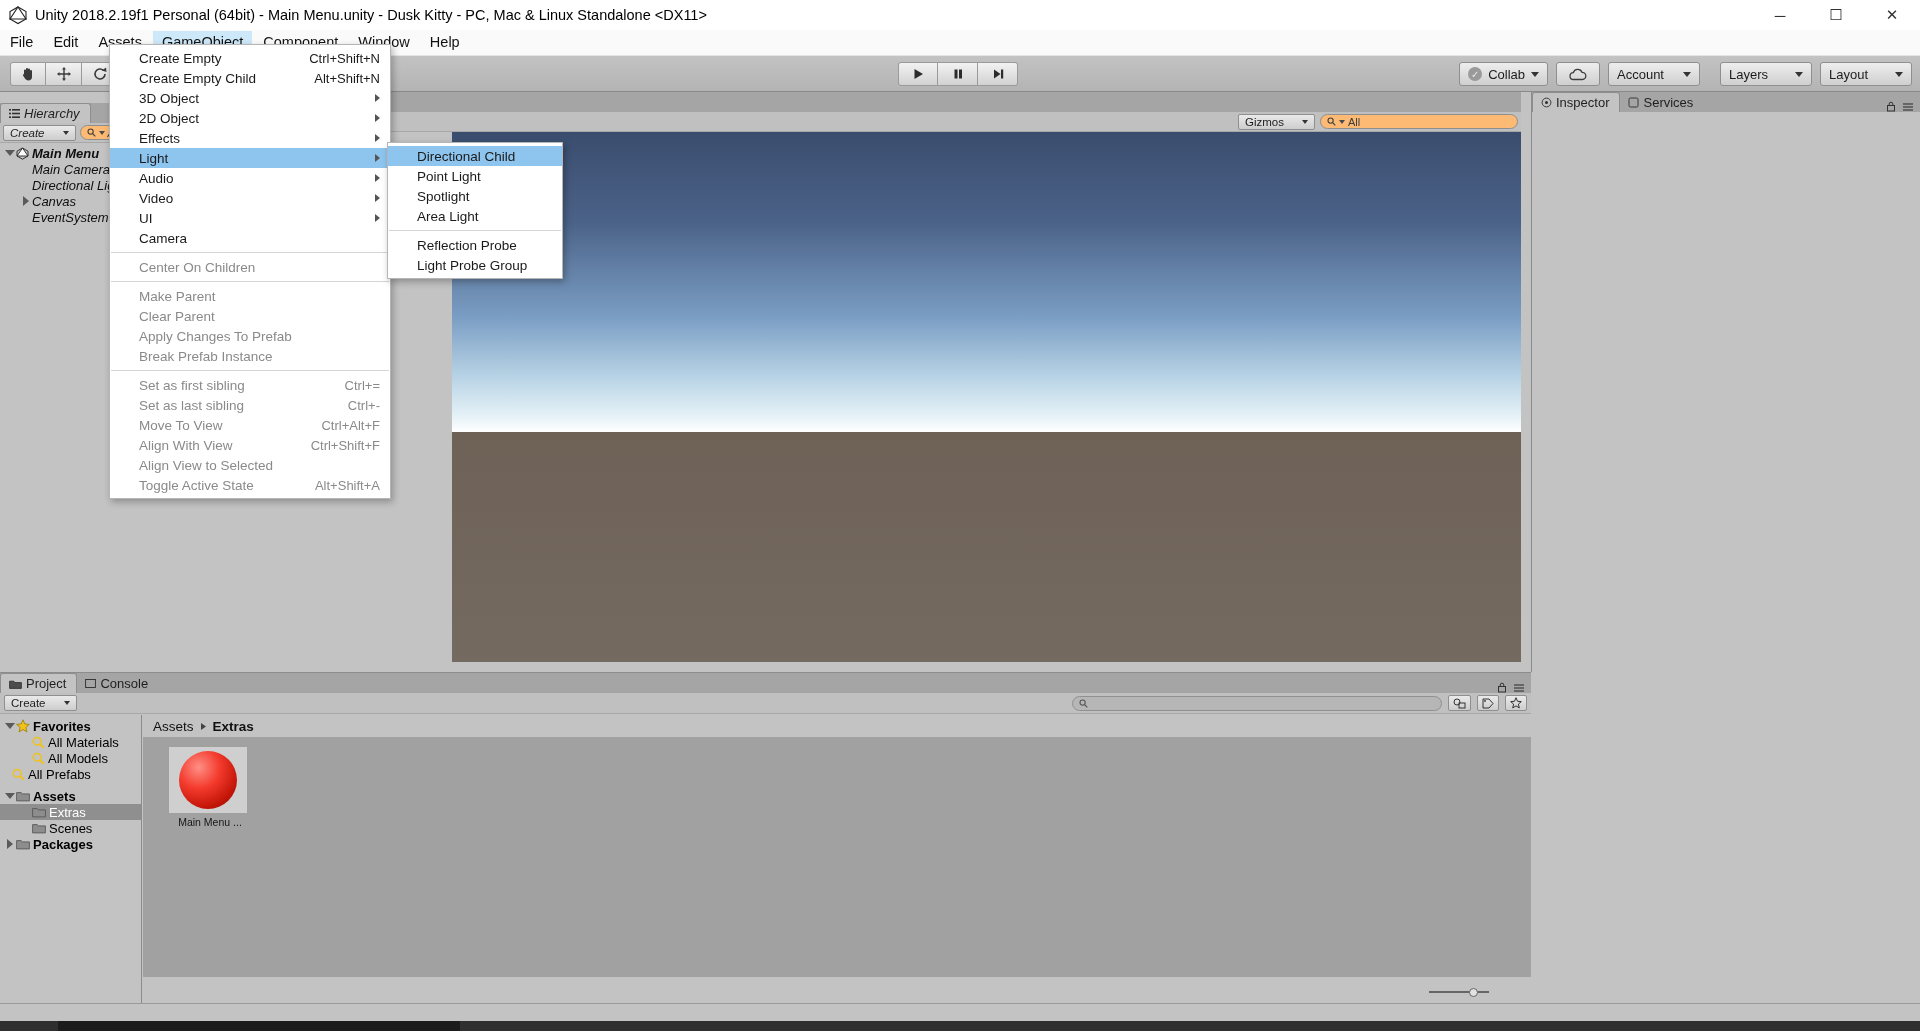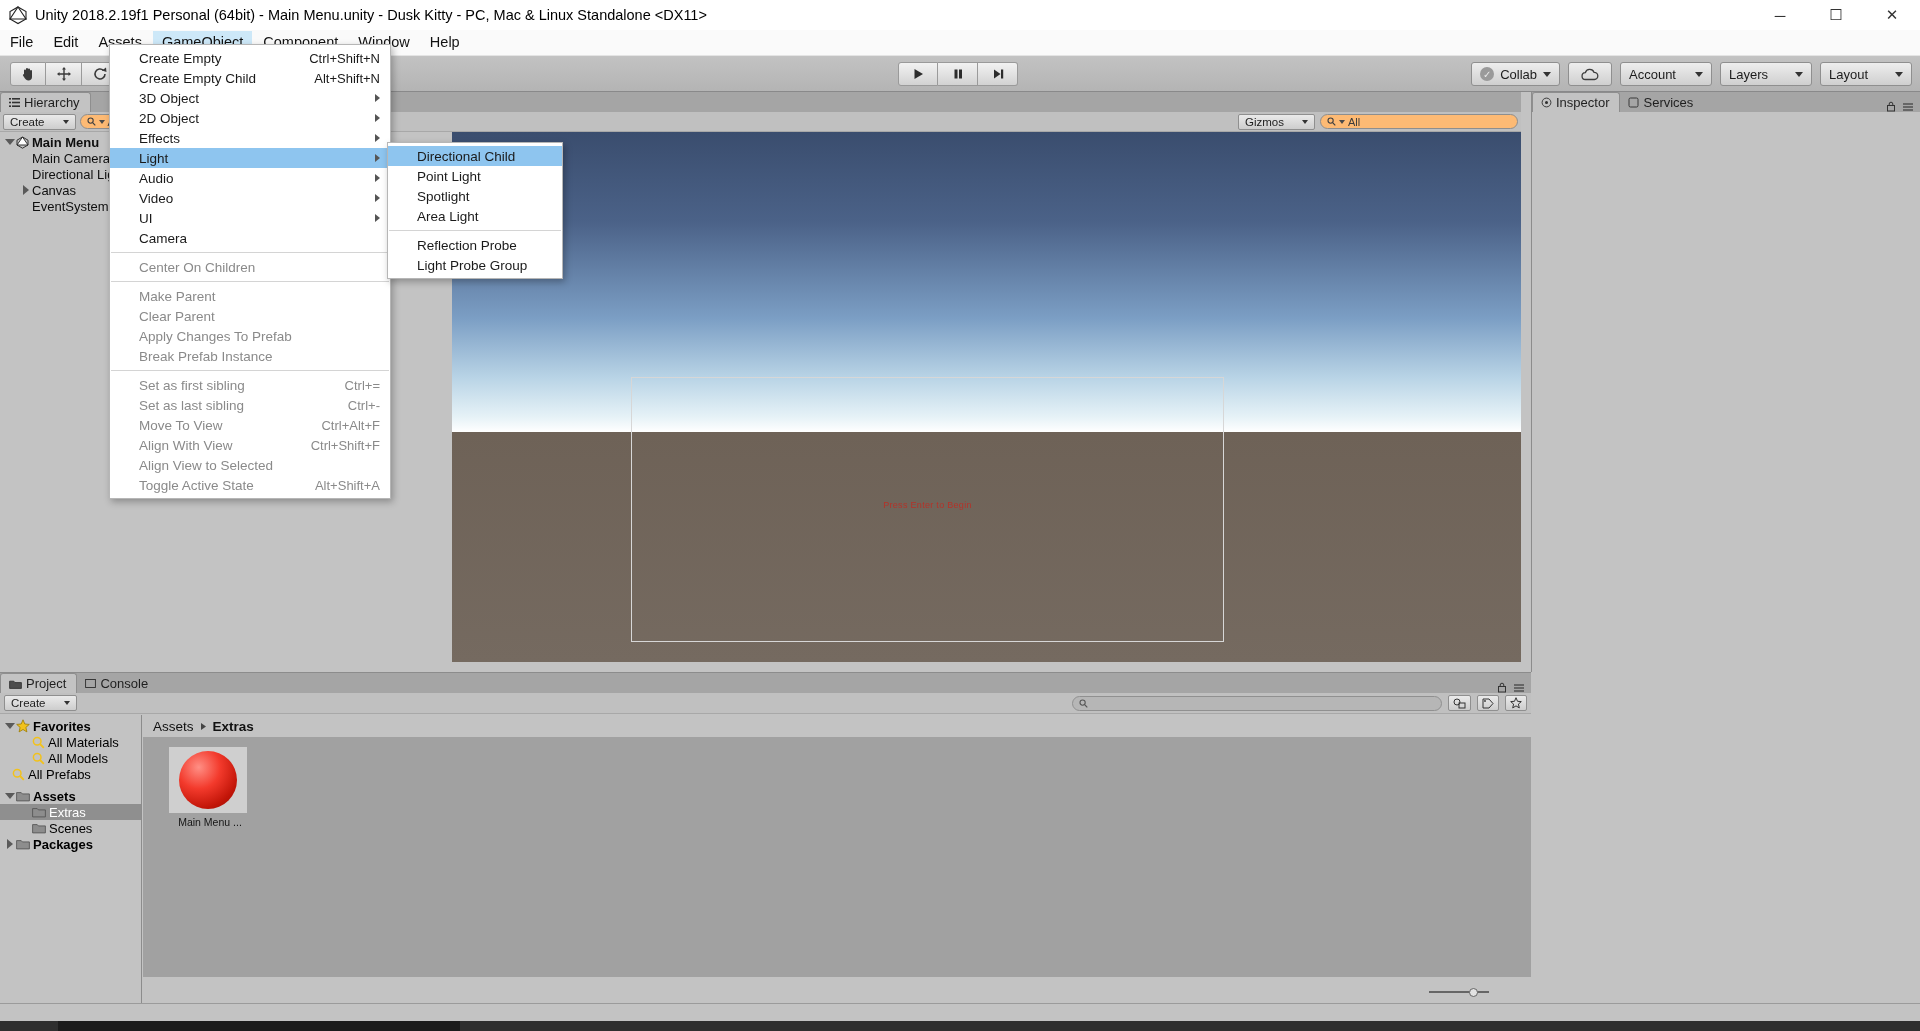--- a/index.html
+++ b/index.html
@@ -100,22 +100,22 @@
     background: #a5a5a5;
   }
   .tab.sel {
     background: #c3c3c3;
     border-radius: 3px 3px 0 0;
     border: 1px solid #8e8e8e; border-bottom: none;
   }
 
   
   #hierarchy {
-    position: absolute; left: 0; top: 92px; width: 142px; height: 580px;
-    background: #c3c3c3; border-right: 1px solid #8c8c8c;
+    position: absolute; left: 0; top: 103px; width: 142px; height: 580px;
+    background: #c3c3c3; border-right: 1px solid #8c8c8c; font-style: italic;
   }
   .sub-toolbar {
     height: 20px; background: #c0c0c0; display: flex; align-items: center;
     padding: 0 3px; gap: 4px; border-bottom: 1px solid #a8a8a8;
   }
   .mini-btn {
     height: 16px; padding: 0 6px; font-size: 11.5px; color: #1d1d1d;
     background: linear-gradient(#eaeaea,#cdcdcd);
     border: 1px solid #8f8f8f; border-radius: 2px;
     display: flex; align-items: center; gap: 18px;
@@ -333,21 +333,21 @@
     </div>
     <div class="pill" style="padding:0 12px;">
       <svg width="18" height="13" viewBox="0 0 18 13">
           <path d="M4.6 11.5a3.4 3.4 0 0 1-.3-6.8A4.6 4.6 0 0 1 13 4.3a3.6 3.6 0 0 1 .4 7.2z" fill="none" stroke="#3d3d3d" stroke-width="1.3"></path>
         </svg>
     </div>
     <div class="pill" style="width:92px;justify-content:space-between;">
       <span>Account</span>
       <span class="caret"></span>
     </div>
-    <div class="pill" style="width:92px;justify-content:space-between;">
+    <div class="pill" style="width:92px;justify-content:space-between;margin-left:12px;">
       <span>Layers</span>
       <span class="caret"></span>
     </div>
     <div class="pill" style="width:92px;justify-content:space-between;">
       <span>Layout</span>
       <span class="caret"></span>
     </div>
   </div>
 </div>
 
@@ -488,23 +488,20 @@
             <line x1="5.6" y1="5.6" x2="8.3" y2="8.3" stroke="#3f3f3f" stroke-width="1.2"></line>
           </svg>
       </span>
       <span class="mini-caret" style="border-top-color:#4a4a4a;"></span>
       <span>All</span>
     </div>
   </div>
   <div class="sv-canvas">
     <div class="sky"></div>
     <div class="ground"></div>
-    <div class="canvas-rect">
-      <div class="press-enter">Press Enter to Begin</div>
-    </div>
   </div>
 </div>
 
 <div id="inspector">
   <div class="panel-tabbar" id="inspector-tabs" style="position:relative;">
       <div class="tab sel">
         <span class="ico">
           <svg width="11" height="11" viewBox="0 0 11 11">
             <circle cx="5.5" cy="5.5" r="4.4" fill="none" stroke="#2c2c2c" stroke-width=".9"></circle>
             <circle cx="5.5" cy="5.5" r="1.5" fill="#2c2c2c"></circle>

